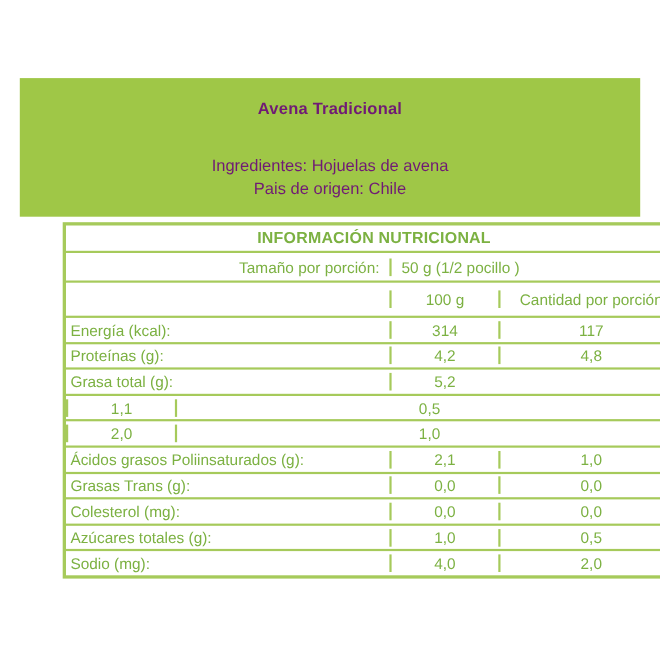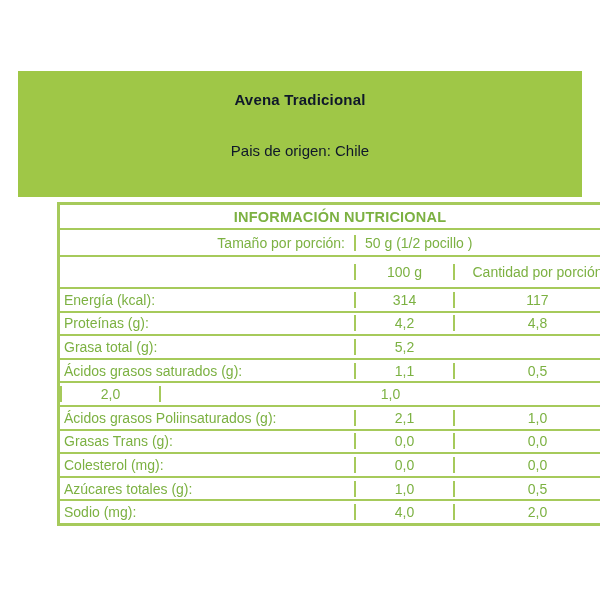--- a/index.html
+++ b/index.html
@@ -8,21 +8,21 @@
     --green-text:#7cb142;
   }
   html,body{margin:0;padding:0;background:#ffffff;}
   .page{
     position:relative;width:600px;height:600px;background:#ffffff;
     font-family:"Liberation Sans",sans-serif;overflow:hidden;
   }
   
   .green-header{
     position:absolute;left:18px;top:71px;width:564px;height:126px;
-    background:var(--green-bg);color:#0f172a;text-align:center;
+    background:var(--green-bg);color:#701a75;text-align:center;
   }
   .product-title{
     margin-top:20px;font-size:15px;font-weight:bold;line-height:18px;letter-spacing:.2px;
   }
   .header-lines{margin-top:31px;font-size:15px;line-height:21px;}
   
   .ntable{
     position:absolute;left:17px;top:202px;width:566px;height:324px;
     box-sizing:border-box;border:3px solid var(--green-line);
     background:#ffffff;display:flex;flex-direction:column;
@@ -43,20 +43,21 @@
   .c-serv-value{flex:1;justify-content:flex-start;padding-left:9px;border-left:2px solid var(--green-line);}
 </style>
 </head>
 <body>
 
 <div class="page">
 
   <div class="green-header">
     <div class="product-title">Avena Tradicional</div>
     <div class="header-lines">
+      <div>Ingredientes: Hojuelas de avena</div>
       <div>Pais de origen: Chile</div>
     </div>
   </div>
 
   <div class="ntable">
 
     <div class="trow r-title cell">INFORMACIÓN NUTRICIONAL</div>
 
     <div class="trow r-serving">
       <div class="cell c-serv-label">Tamaño por porción:</div>
@@ -77,21 +78,20 @@
     <div class="trow r-data">
       <div class="cell c-label">Proteínas (g):</div>
       <div class="cell c-100">4,2</div>
       <div class="cell c-portion">4,8</div>
     </div>
     <div class="trow r-data">
       <div class="cell c-label">Grasa total (g):</div>
       <div class="cell c-100">5,2</div>
     </div>
     <div class="trow r-data">
-      <div class="cell c-label">Ácidos grasos saturados (g):</div>
       <div class="cell c-100">1,1</div>
       <div class="cell c-portion">0,5</div>
     </div>
     <div class="trow r-data">
       <div class="cell c-100">2,0</div>
       <div class="cell c-portion">1,0</div>
     </div>
     <div class="trow r-data">
       <div class="cell c-label">Ácidos grasos Poliinsaturados (g):</div>
       <div class="cell c-100">2,1</div>

